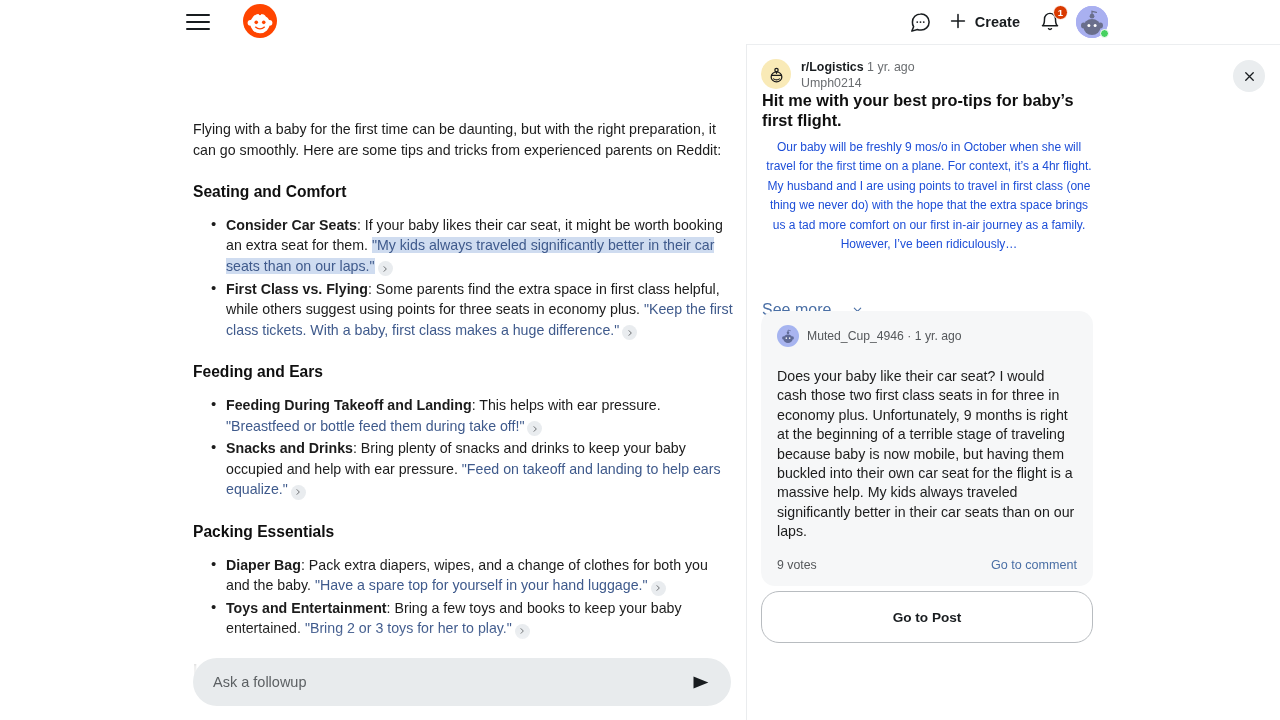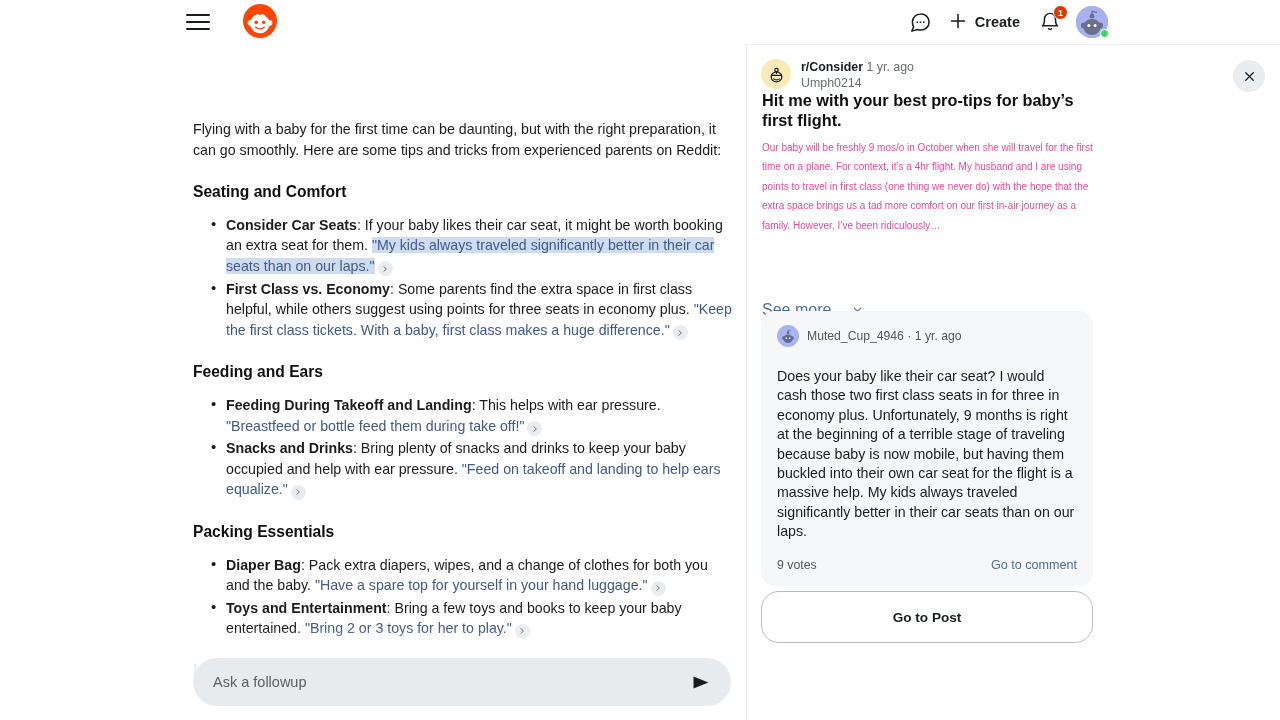--- a/index.html
+++ b/index.html
@@ -172,21 +172,21 @@
     background: #eaedef; display: flex; align-items: center; justify-content: center;
     cursor: pointer;
   }
 
   .post-title {
     position: absolute; left: 15px; top: 46px; width: 335px;
     font-size: 16.3px; font-weight: 700; line-height: 19.5px; color: #0f0f0f;
   }
   .post-text {
     position: absolute; left: 15px; top: 93px; width: 334px;
-    font-size: 10px; line-height: 19.4px; color: #ec4899;
+    font-size: 12px; line-height: 19.4px; color: #1d4ed8; text-align: center;
   }
   .see-more {
     position: absolute; left: 15px; top: 256px;
     font-size: 16px; color: #4a6fa5; cursor: pointer;
     display: flex; align-items: flex-end; gap: 21px;
   }
   .post-stats {
     position: absolute; left: 15px; top: 283px;
     font-size: 12.4px; color: #6a6d70;
   }
@@ -306,21 +306,21 @@
 <div class="left-pane">
   <div class="answer-body" id="answer-body">
       <p class="intro">Flying with a baby for the first time can be daunting, but with the right preparation, it can go smoothly. Here are some tips and tricks from experienced parents on Reddit:</p>
       <h3>Seating and Comfort</h3>
       <ul>
         <li><b>Consider Car Seats</b><span>: If your baby likes their car seat, it might be worth booking an extra seat for them. </span><span class="q hl">"My kids always traveled significantly better in their car seats than on our laps."</span><span class="chev">
             <svg width="8" height="8" viewBox="0 0 24 24" fill="none" stroke="#6a6d70" stroke-width="3" stroke-linecap="round" stroke-linejoin="round">
               <path d="M9 5l7 7-7 7"></path>
             </svg>
           </span></li>
-        <li><b>First Class vs. Economy</b><span>: Some parents find the extra space in first class helpful, while others suggest using points for three seats in economy plus. </span><span class="q">"Keep the first class tickets. With a baby, first class makes a huge difference."</span><span class="chev">
+        <li><b>First Class vs. Flying</b><span>: Some parents find the extra space in first class helpful, while others suggest using points for three seats in economy plus. </span><span class="q">"Keep the first class tickets. With a baby, first class makes a huge difference."</span><span class="chev">
             <svg width="8" height="8" viewBox="0 0 24 24" fill="none" stroke="#6a6d70" stroke-width="3" stroke-linecap="round" stroke-linejoin="round">
               <path d="M9 5l7 7-7 7"></path>
             </svg>
           </span></li>
       </ul>
       <h3>Feeding and Ears</h3>
       <ul>
         <li><b>Feeding During Takeoff and Landing</b><span>: This helps with ear pressure. </span><span class="q">"Breastfeed or bottle feed them during take off!"</span><span class="chev">
             <svg width="8" height="8" viewBox="0 0 24 24" fill="none" stroke="#6a6d70" stroke-width="3" stroke-linecap="round" stroke-linejoin="round">
               <path d="M9 5l7 7-7 7"></path>
@@ -370,21 +370,21 @@
       <svg width="19" height="19" viewBox="0 0 32 32">
         <ellipse cx="16" cy="20" rx="9" ry="8.4" fill="none" stroke="#1a1a1b" stroke-width="2.1"></ellipse>
         <circle cx="16" cy="8.6" r="2.8" fill="none" stroke="#1a1a1b" stroke-width="2.1"></circle>
         <path d="M16 11.4v2.6" stroke="#1a1a1b" stroke-width="2.1" stroke-linecap="round"></path>
         <path d="M8 17.6h16" stroke="#1a1a1b" stroke-width="2.1" stroke-linecap="round"></path>
         <path d="M11 23.4c1.6 1.2 3.2 1.7 5 1.7s3.4-.5 5-1.7" stroke="#1a1a1b" stroke-width="1.9" fill="none" stroke-linecap="round"></path>
       </svg>
     </div>
     <div>
       <div class="sub-meta-line1">
-        <span class="sub-name">r/Consider</span>
+        <span class="sub-name">r/Logistics</span>
         <span class="post-age">1 yr. ago</span>
       </div>
       <div class="sub-meta-line2">Umph0214</div>
     </div>
   </div>
 
   <div class="close-circle">
     <svg width="15" height="15" viewBox="0 0 24 24" stroke="#181c1f" stroke-width="2.1" stroke-linecap="round">
       <path d="M6 6l12 12M18 6L6 18"></path>
     </svg>

